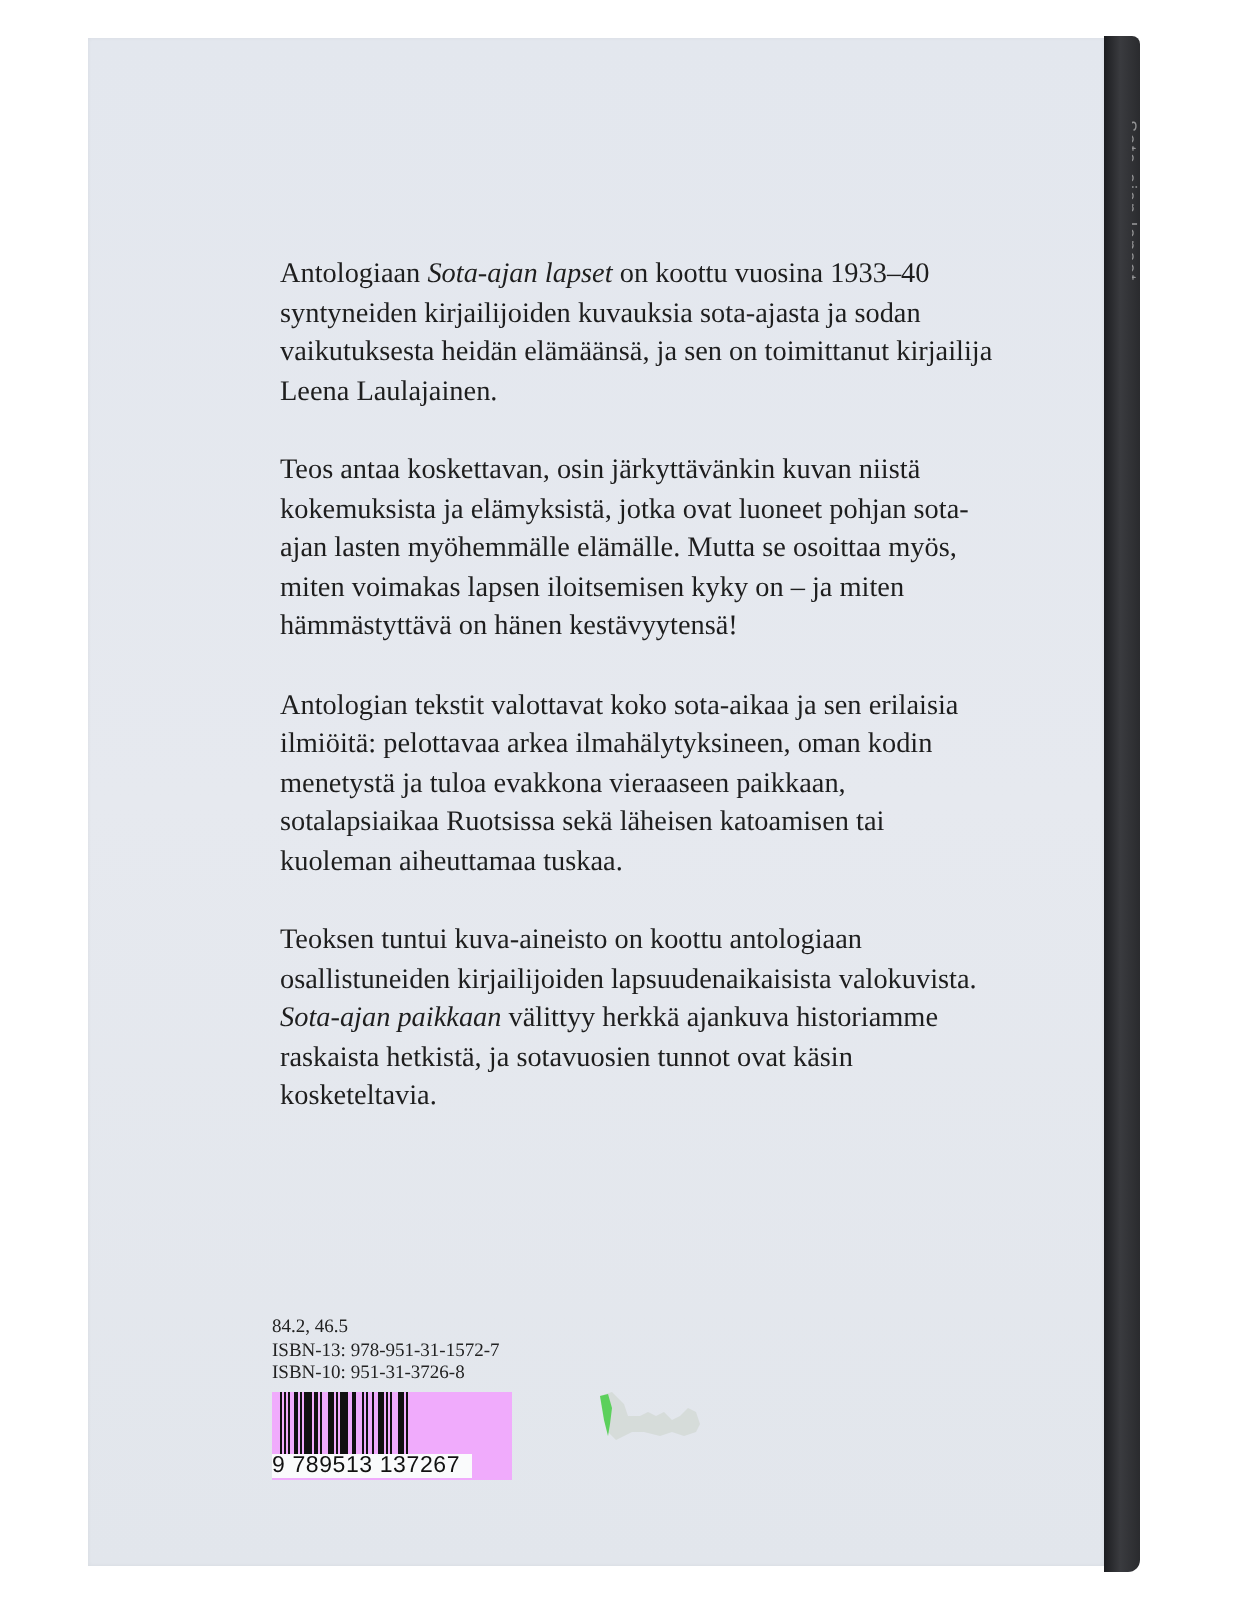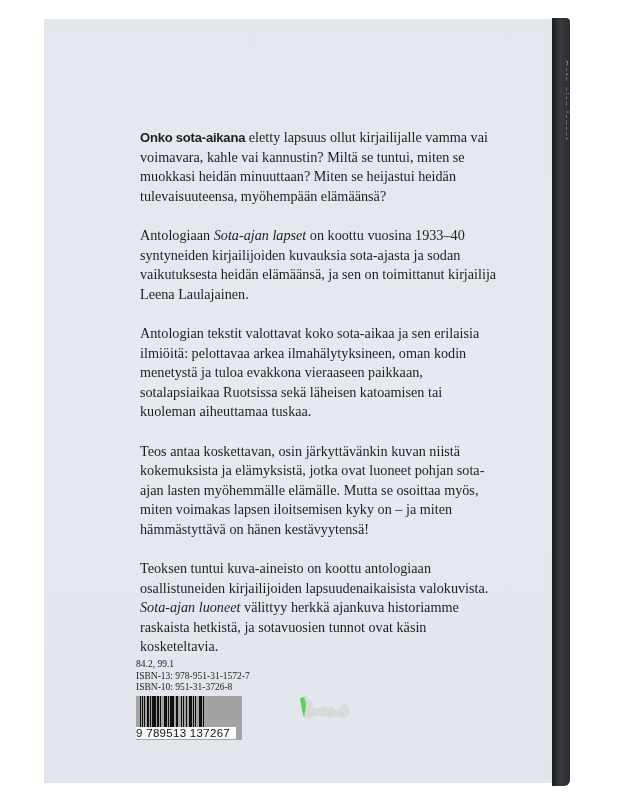--- a/index.html
+++ b/index.html
@@ -72,23 +72,23 @@
       left: 136px;
       top: 659px;
       color: #222;
       font-size: 9.5px;
       line-height: 11.6px;
     }
     .barcode {
       position: absolute;
       left: 136px;
       top: 696px;
-      width: 106px;
+      width: 120px;
       height: 44px;
-      background: #a3a3a3;
+      background: #f0abfc;
     }
     .bars {
       position: absolute;
       left: 4px;
       top: 0;
       width: 88px;
       height: 34px;
       display: flex;
       align-items: stretch;
     }
@@ -115,29 +115,28 @@
     }
   </style>
 </head>
 <body>
 
 <div class="cover"></div>
 <div class="spine"></div>
 <div class="spine-title">Sota-ajan lapset</div>
 
 <div class="body-text">
-  <p><span class="lead">Onko sota-aikana</span><span> eletty lapsuus ollut kirjailijalle vamma vai voimavara, kahle vai kannustin? Miltä se tuntui, miten se muokkasi heidän minuuttaan? Miten se heijastui heidän tulevaisuuteensa, myöhempään elämäänsä?</span></p>
   <p><span>Antologiaan </span><em>Sota-ajan lapset</em><span> on koottu vuosina 1933–40 syntyneiden kirjailijoiden kuvauksia sota-ajasta ja sodan vaikutuksesta heidän elämäänsä, ja sen on toimittanut kirjailija Leena Laulajainen.</span></p>
+  <p>Teos antaa koskettavan, osin järkyttävänkin kuvan niistä kokemuksista ja elämyksistä, jotka ovat luoneet pohjan sota-ajan lasten myöhemmälle elämälle. Mutta se osoittaa myös, miten voimakas lapsen iloitsemisen kyky on – ja miten hämmästyttävä on hänen kestävyytensä!</p>
   <p>Antologian tekstit valottavat koko sota-aikaa ja sen erilaisia ilmiöitä: pelottavaa arkea ilmahälytyksineen, oman kodin menetystä ja tuloa evakkona vieraaseen paikkaan, sotalapsiaikaa Ruotsissa sekä läheisen katoamisen tai kuoleman aiheuttamaa tuskaa.</p>
-  <p>Teos antaa koskettavan, osin järkyttävänkin kuvan niistä kokemuksista ja elämyksistä, jotka ovat luoneet pohjan sota-ajan lasten myöhemmälle elämälle. Mutta se osoittaa myös, miten voimakas lapsen iloitsemisen kyky on – ja miten hämmästyttävä on hänen kestävyytensä!</p>
-  <p><span>Teoksen tuntui kuva-aineisto on koottu antologiaan osallistuneiden kirjailijoiden lapsuudenaikaisista valokuvista. </span><em>Sota-ajan luoneet</em><span> välittyy herkkä ajankuva historiamme raskaista hetkistä, ja sotavuosien tunnot ovat käsin kosketeltavia.</span></p>
+  <p><span>Teoksen tuntui kuva-aineisto on koottu antologiaan osallistuneiden kirjailijoiden lapsuudenaikaisista valokuvista. </span><em>Sota-ajan paikkaan</em><span> välittyy herkkä ajankuva historiamme raskaista hetkistä, ja sotavuosien tunnot ovat käsin kosketeltavia.</span></p>
 </div>
 
 <div class="meta">
-  <div>84.2, 99.1</div>
+  <div>84.2, 46.5</div>
   <div>ISBN-13: 978-951-31-1572-7</div>
   <div>ISBN-10: 951-31-3726-8</div>
 </div>
 
 <div class="barcode">
   <div class="bars" id="bars">
       <span style="width: 0.82px; background: rgb(17, 17, 17);"></span>
       <span style="width: 0.82px; background: transparent;"></span>
       <span style="width: 1.64px; background: rgb(17, 17, 17);"></span>
       <span style="width: 0.82px; background: transparent;"></span>

